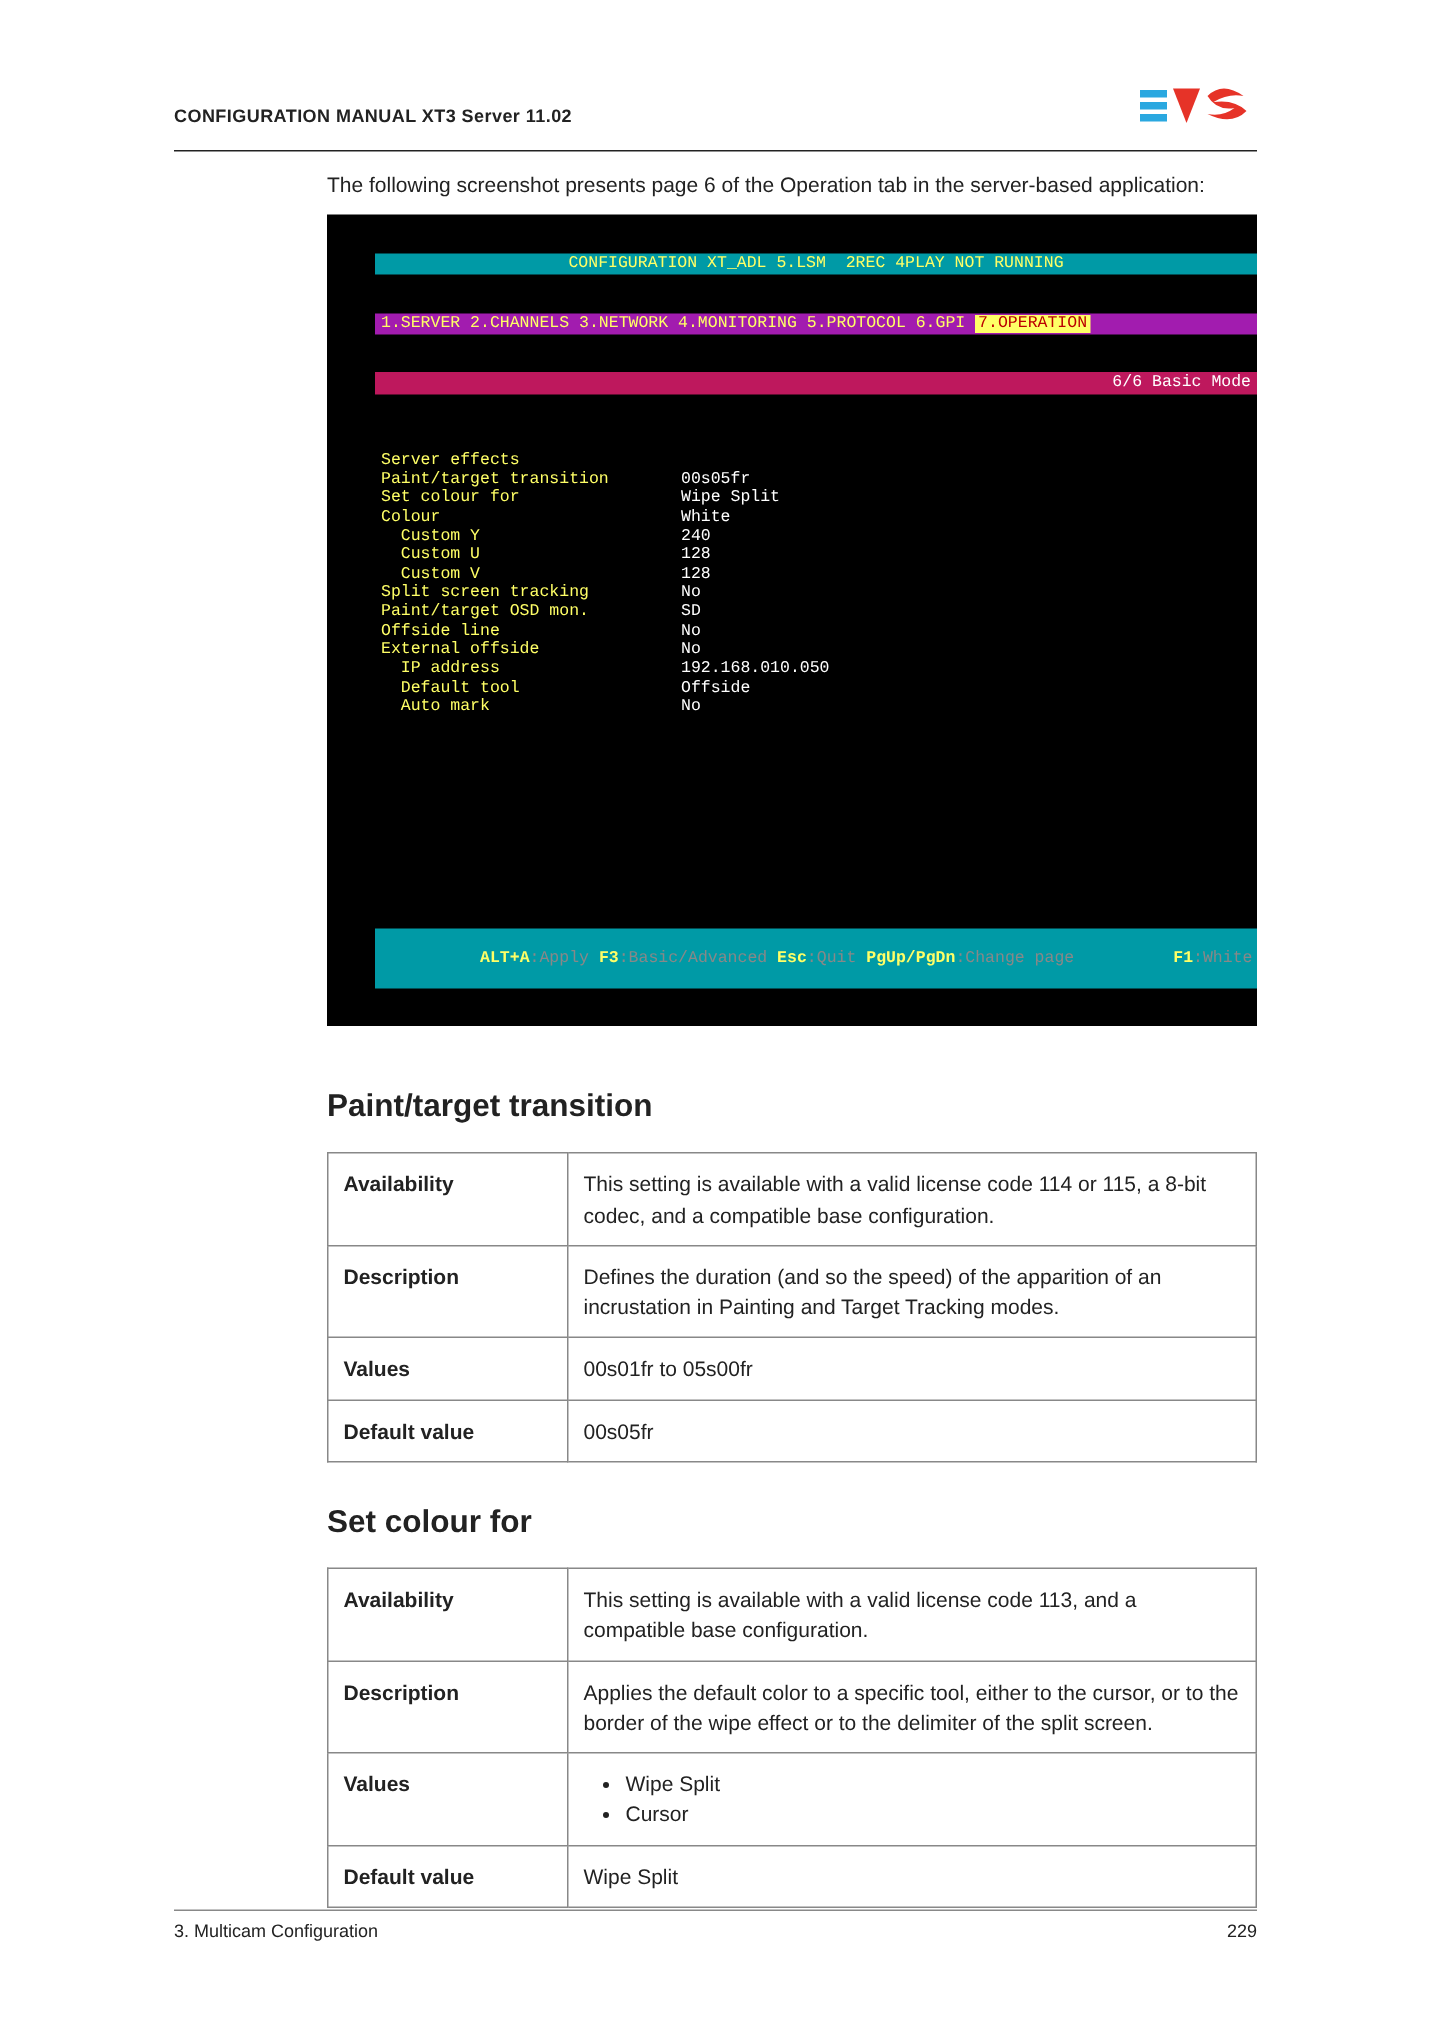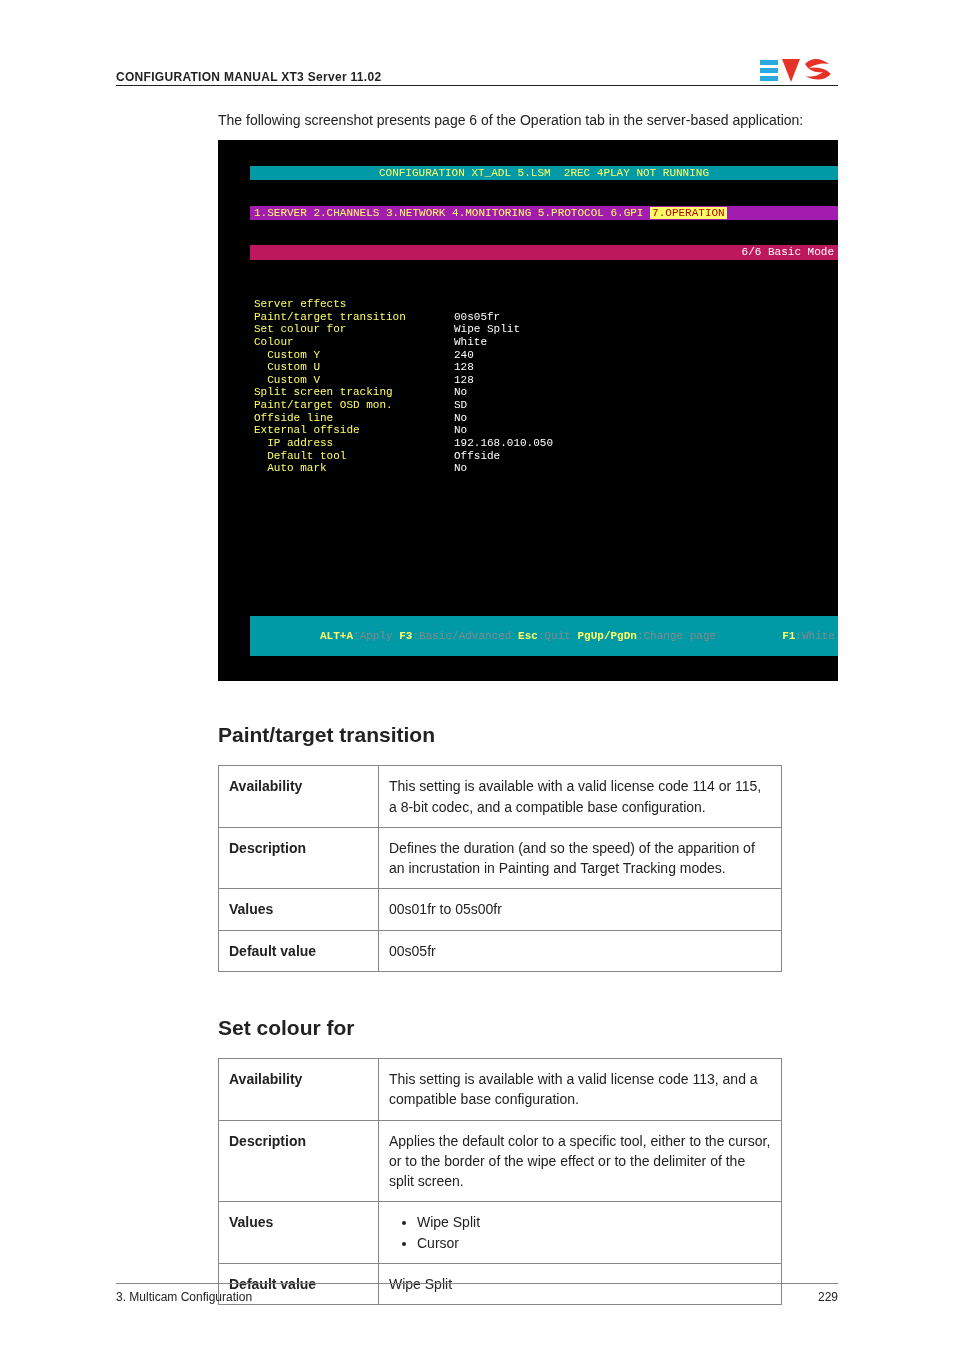--- a/index.html
+++ b/index.html
@@ -12,22 +12,22 @@
     position: relative;
   }
   .page {
     padding: 56px 116px 0 116px;
   }
   .header {
     display: flex;
     justify-content: space-between;
     align-items: flex-end;
     border-bottom: 1.5px solid #222;
-    padding-bottom: 1px;
-    margin-bottom: 24px;
+    padding-bottom: 16px;
+    margin-bottom: 12px;
     gap: 24px;
   }
   .header-title {
     font-size: 12px;
     font-weight: bold;
     letter-spacing: 0.3px;
   }
   .logo {
     display: flex;
     align-items: center;
@@ -91,42 +91,42 @@
     justify-content: space-between;
   }
   .term-footer b { color: #ffff66; }
   h2.section {
     font-size: 21px;
     font-weight: bold;
     color: #222;
     margin: 0 0 18px 0;
   }
   table.info {
-    width: 564px;
+    width: 620px;
     border-collapse: collapse;
     font-size: 14px;
-    margin-bottom: 44px;
+    margin-bottom: 28px;
   }
   table.info td {
     border: 1px solid #888;
     padding: 10px 10px;
     vertical-align: top;
     line-height: 1.45;
   }
   table.info td.k {
     width: 160px;
     font-weight: bold;
   }
   ul.vals {
     list-style: disc;
     margin-left: 28px;
   }
   .footer {
     position: absolute;
-    bottom: 46px;
+    bottom: 56px;
     left: 116px;
     right: 116px;
     border-top: 1px solid #888;
     padding-top: 6px;
     display: flex;
     justify-content: space-between;
     font-size: 12px;
     color: #222;
   }
 </style>

